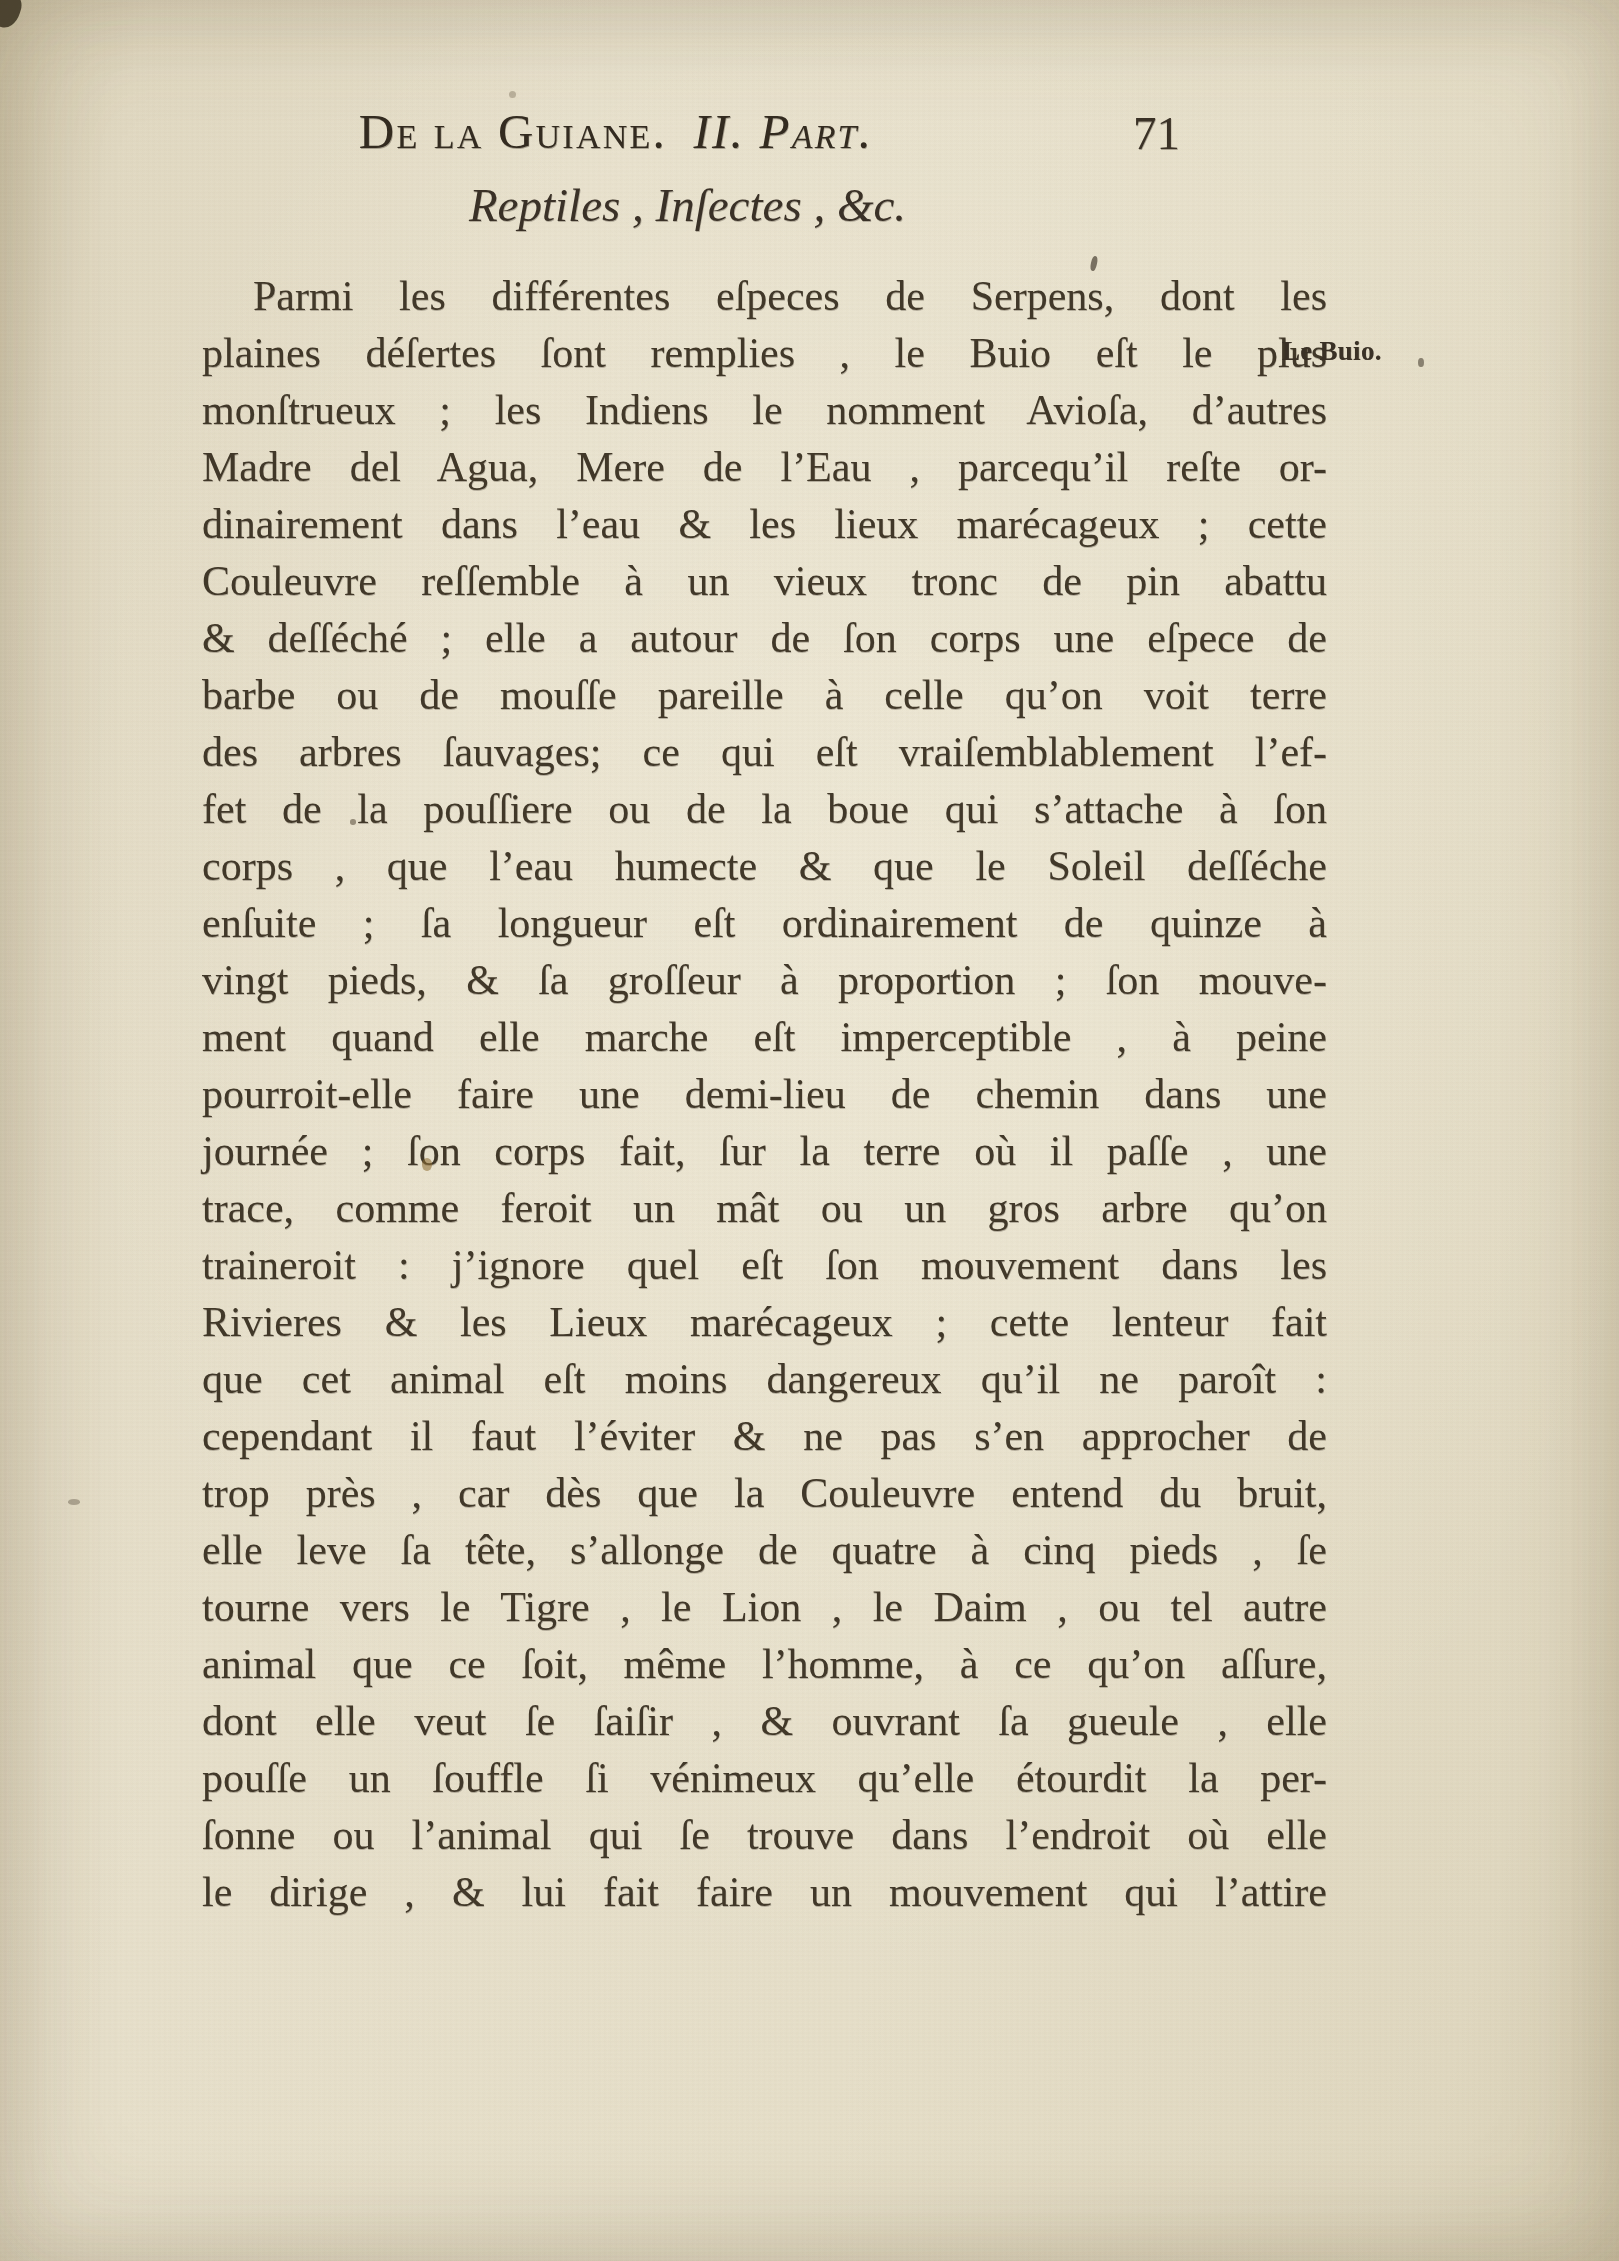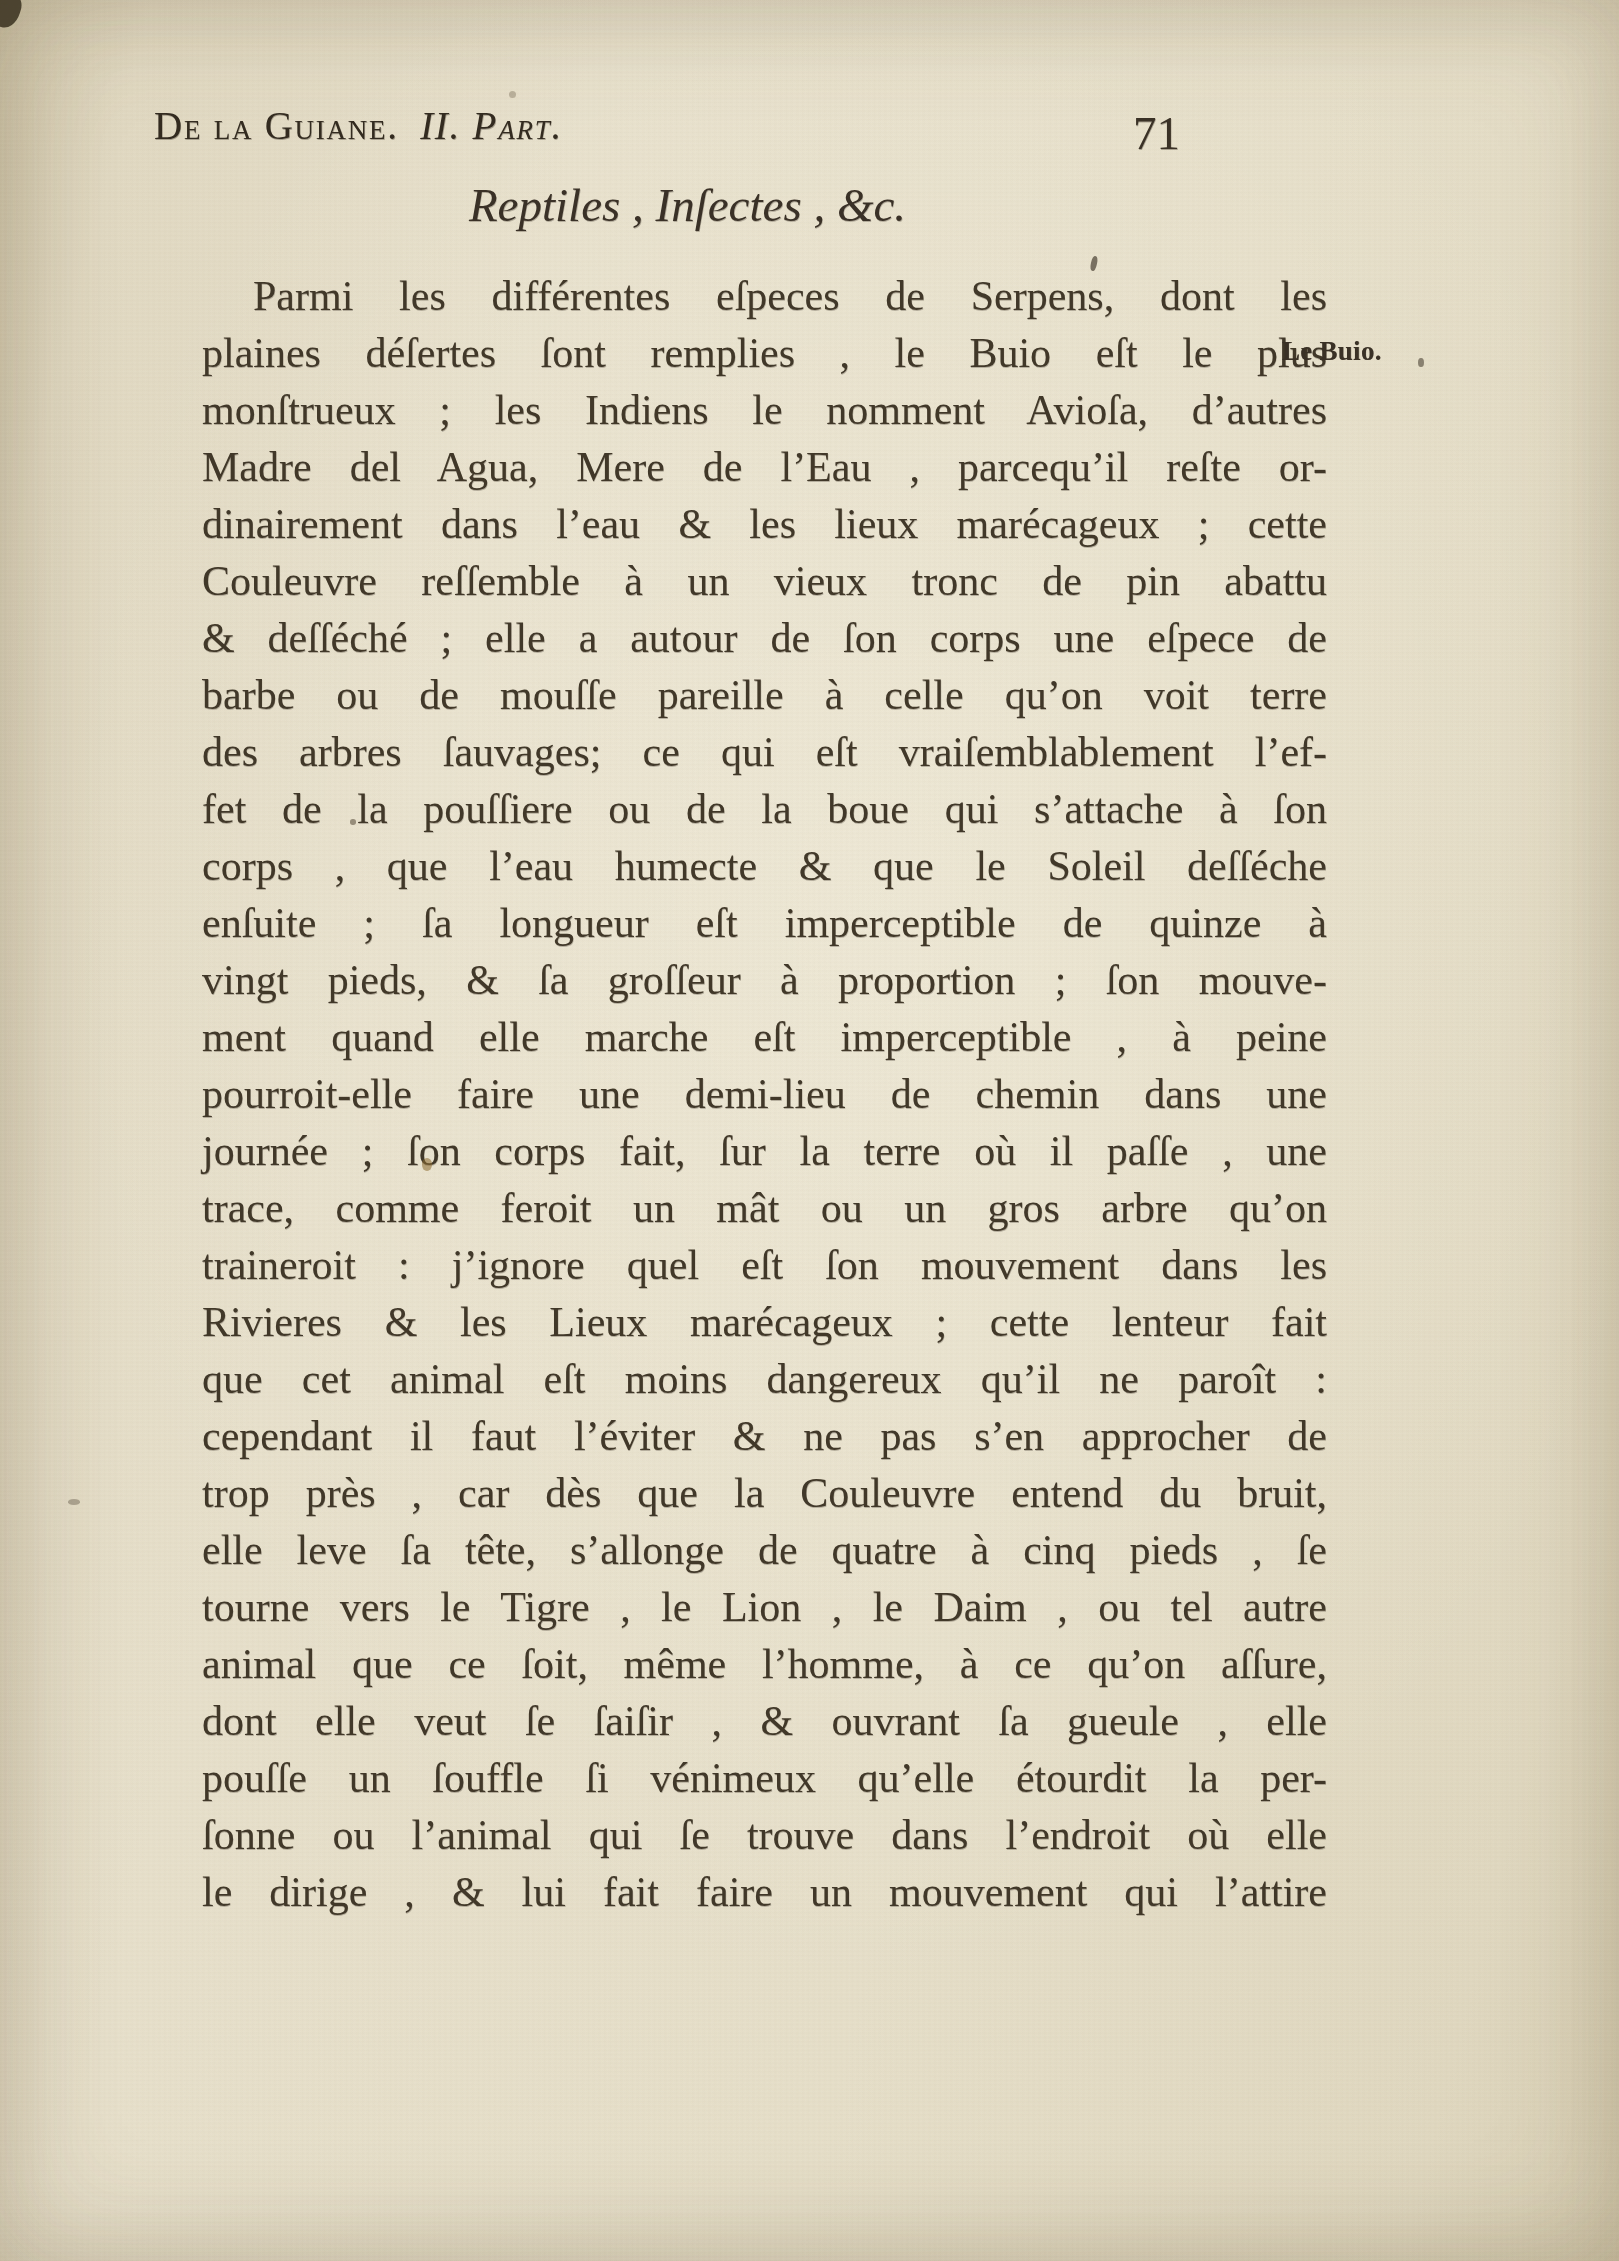--- a/index.html
+++ b/index.html
@@ -27,22 +27,22 @@
       repeating-linear-gradient(0deg, rgba(120,100,70,0.022) 0px, rgba(255,255,255,0.015) 1.8px, rgba(120,100,70,0.018) 4.3px),
       repeating-linear-gradient(90deg, rgba(120,100,70,0.015) 0px, rgba(255,255,255,0.012) 2.4px, rgba(120,100,70,0.015) 5.5px);
     pointer-events: none;
   }
 
   .running-head {
     position: absolute;
     left: 154px; top: 105px; width: 1125px;
     padding-right: 201px;
     box-sizing: border-box;
-    text-align: left;
-    font-size: 39px; line-height: 1.1;
+    text-align: center;
+    font-size: 49px; line-height: 1.1;
     font-variant: small-caps;
     letter-spacing: 0.045em;
     color: #332b20;
     text-shadow: 0.6px 0.6px 0.6px rgba(51,43,32,0.35);
     white-space: nowrap;
   }
   .running-head .it { font-style: italic; margin-left: 0.25em; }
 
   .folio {
     position: absolute;
@@ -131,21 +131,21 @@
       <div class="line"><span>plaines déſertes ſont remplies , le </span><span class="it">Buio</span><span> eſt le plus</span></div>
       <div class="line"><span>monſtrueux ; les Indiens le nomment </span><span class="it">Avioſa,</span><span> d’autres</span></div>
       <div class="line"><span class="it">Madre del Agua</span><span>, Mere de l’Eau , parcequ’il reſte or-</span></div>
       <div class="line"><span>dinairement dans l’eau &amp; les lieux marécageux ; cette</span></div>
       <div class="line"><span>Couleuvre reſſemble à un vieux tronc de pin abattu</span></div>
       <div class="line"><span>&amp; deſſéché ; elle a autour de ſon corps une eſpece de</span></div>
       <div class="line"><span>barbe ou de mouſſe pareille à celle qu’on voit terre</span></div>
       <div class="line"><span>des arbres ſauvages; ce qui eſt vraiſemblablement l’ef-</span></div>
       <div class="line"><span>fet de la pouſſiere ou de la boue qui s’attache à ſon</span></div>
       <div class="line"><span>corps , que l’eau humecte &amp; que le Soleil deſſéche</span></div>
-      <div class="line"><span>enſuite ; ſa longueur eſt imperceptible de quinze à</span></div>
+      <div class="line"><span>enſuite ; ſa longueur eſt ordinairement de quinze à</span></div>
       <div class="line"><span>vingt pieds, &amp; ſa groſſeur à proportion ; ſon mouve-</span></div>
       <div class="line"><span>ment quand elle marche eſt imperceptible , à peine</span></div>
       <div class="line"><span>pourroit-elle faire une demi-lieu de chemin dans une</span></div>
       <div class="line"><span>journée ; ſon corps fait, ſur la terre où il paſſe , une</span></div>
       <div class="line"><span>trace, comme feroit un mât ou un gros arbre qu’on</span></div>
       <div class="line"><span>traineroit : j’ignore quel eſt ſon mouvement dans les</span></div>
       <div class="line"><span>Rivieres &amp; les Lieux marécageux ; cette lenteur fait</span></div>
       <div class="line"><span>que cet animal eſt moins dangereux qu’il ne paroît :</span></div>
       <div class="line"><span>cependant il faut l’éviter &amp; ne pas s’en approcher de</span></div>
       <div class="line"><span>trop près , car dès que la Couleuvre entend du bruit,</span></div>

